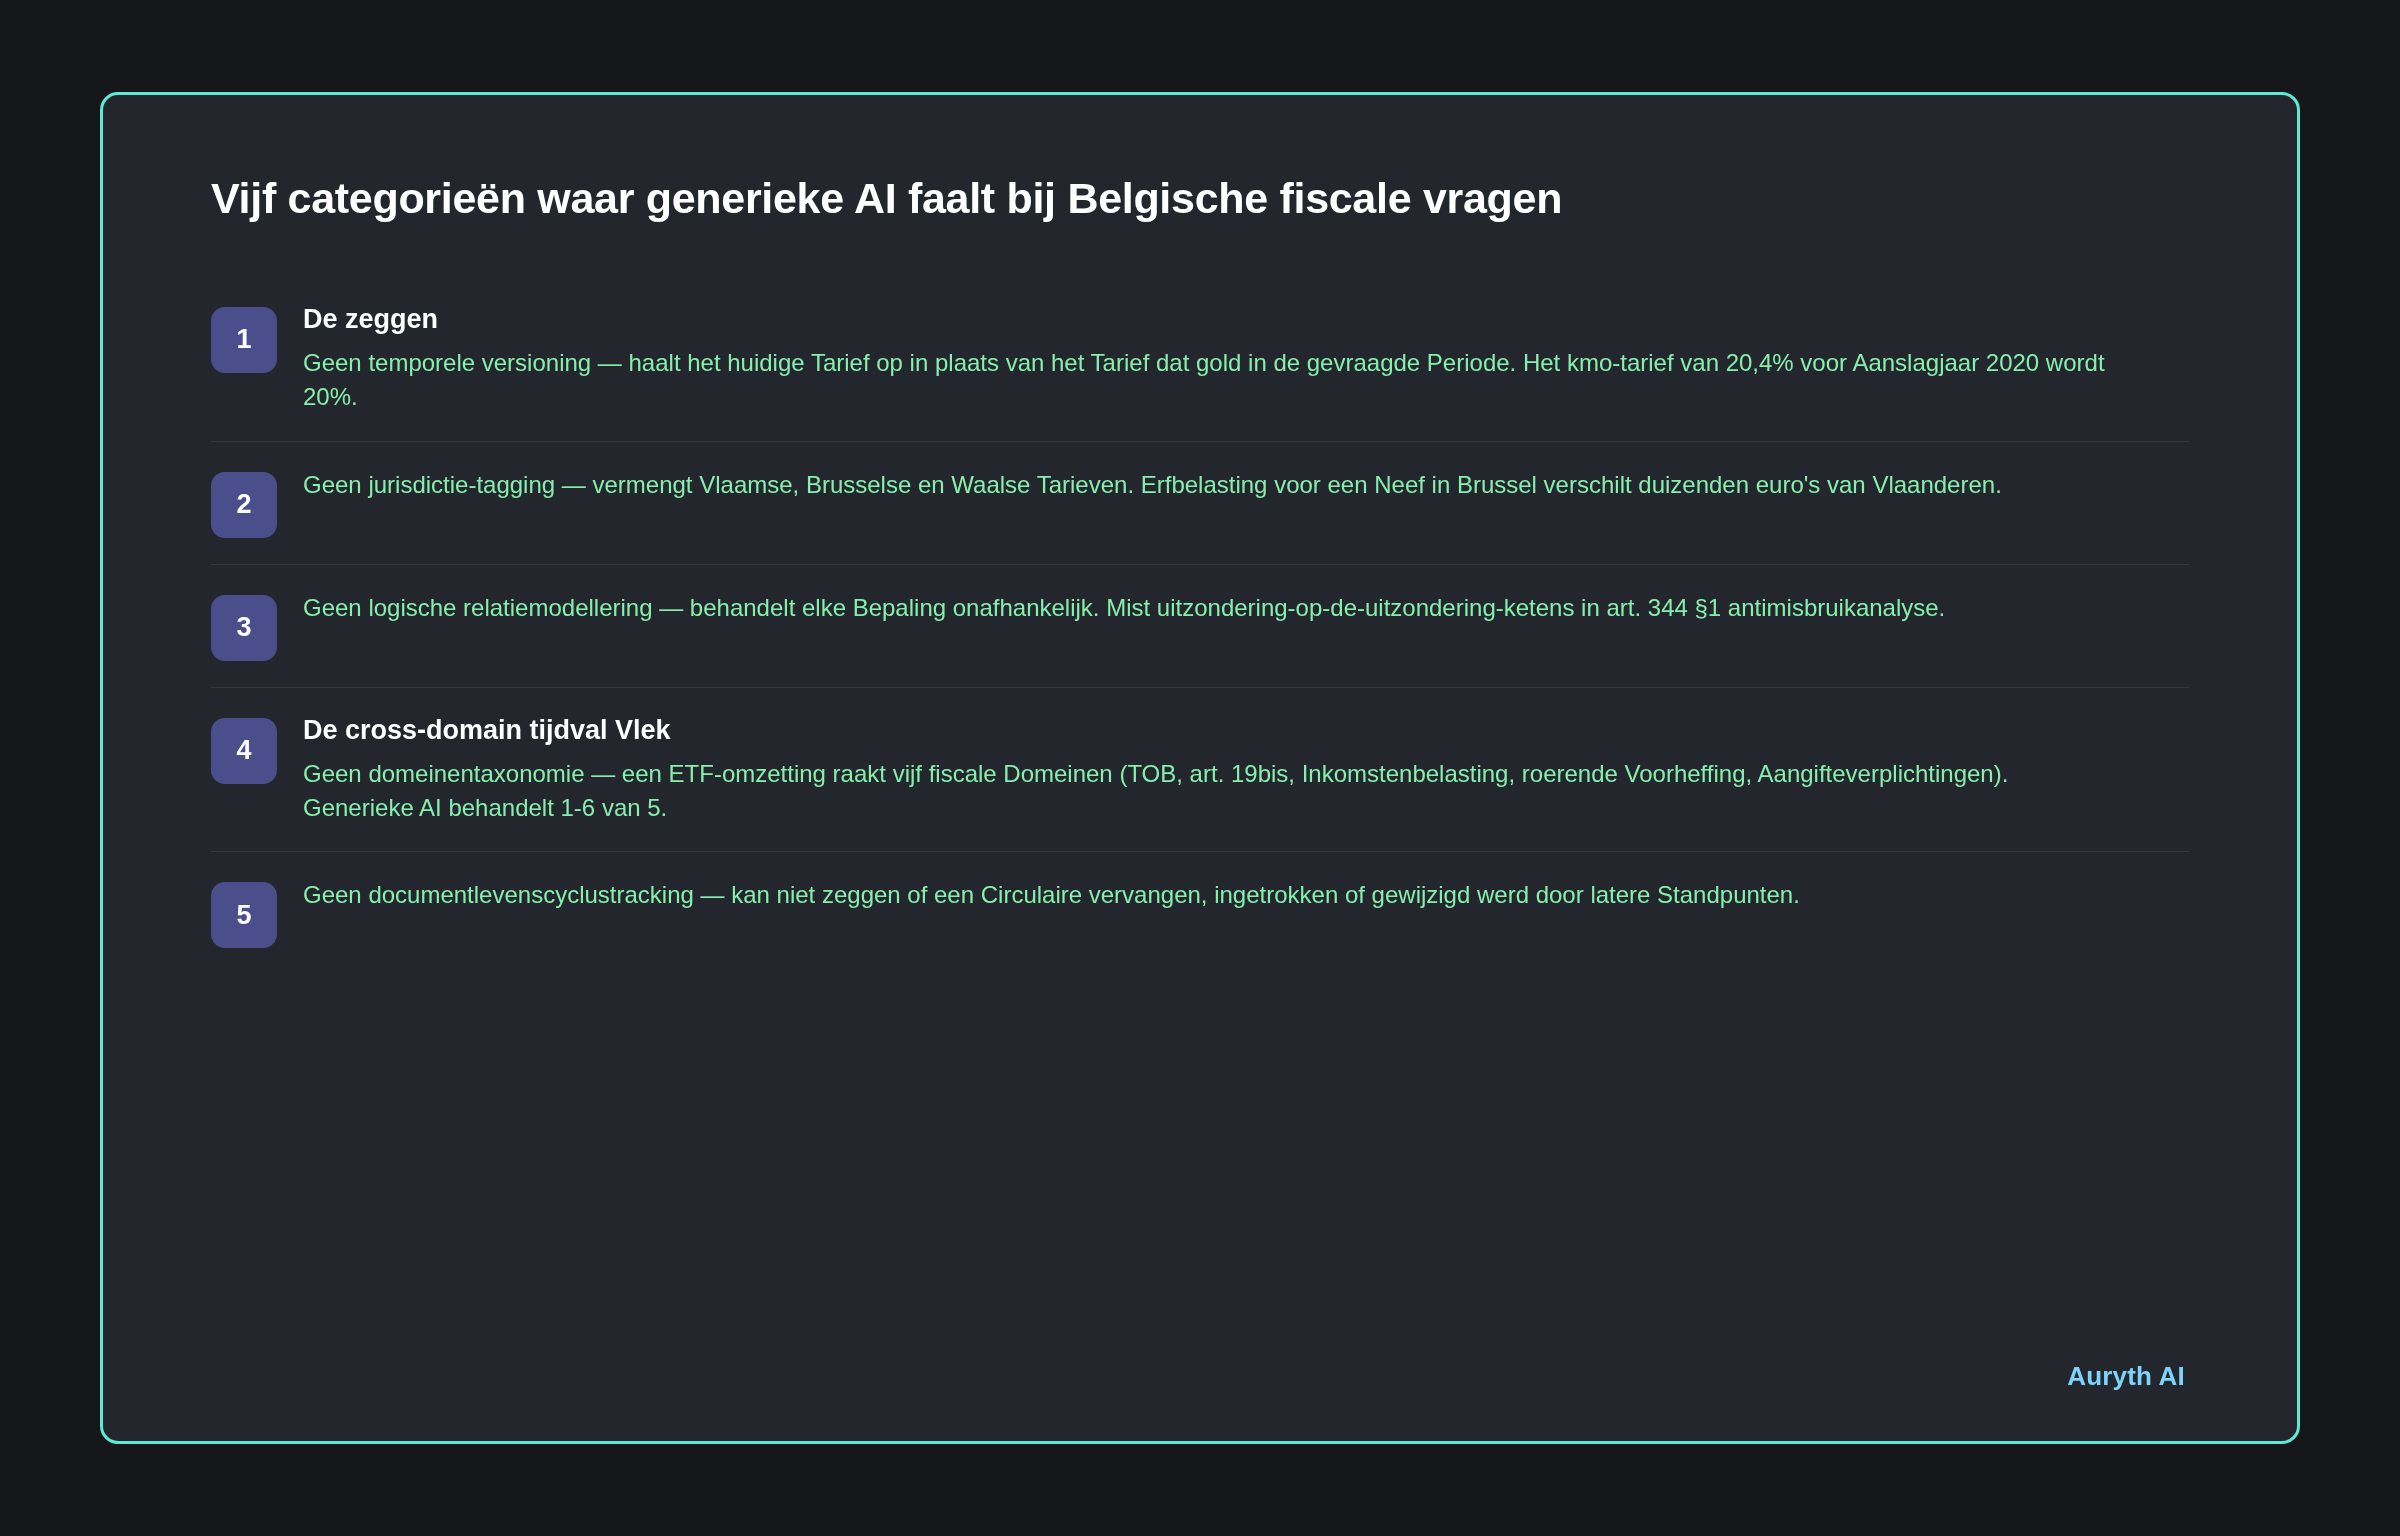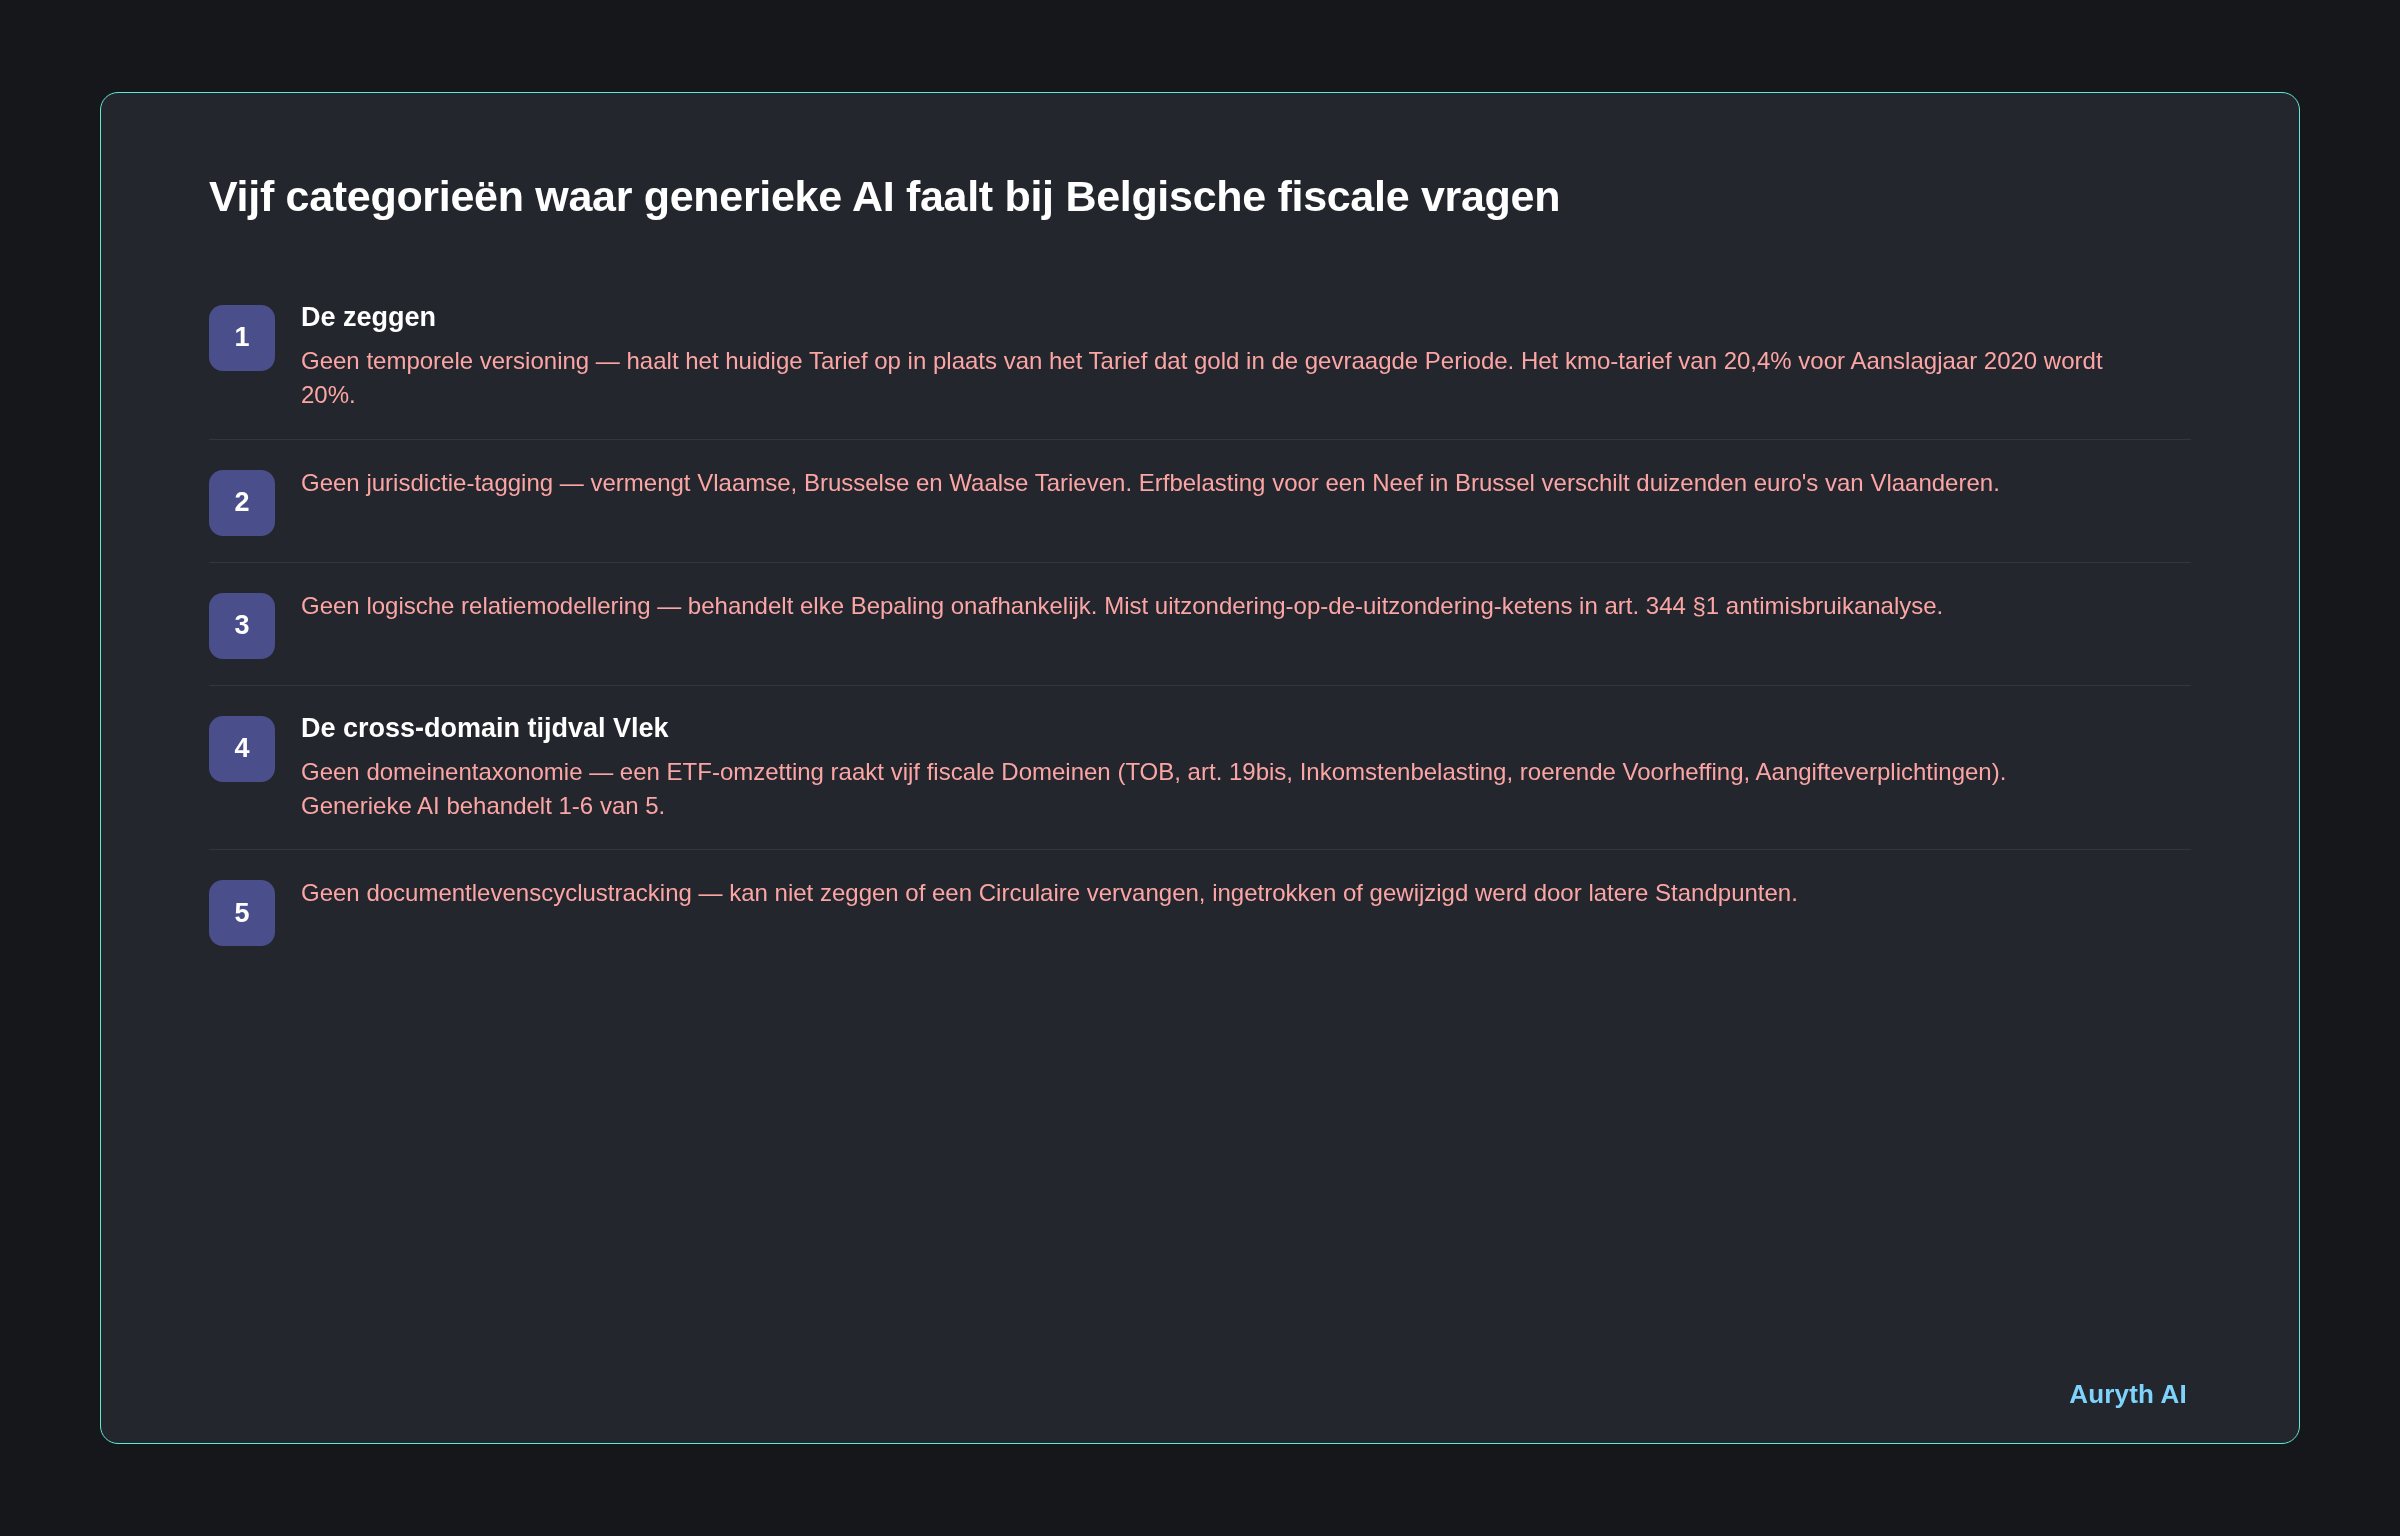--- a/index.html
+++ b/index.html
@@ -19,23 +19,23 @@
     height: 1536px;
     box-sizing: border-box;
     padding: 92px 100px;
     background: #15171b;
   }
   .card {
     width: 100%;
     height: 100%;
     box-sizing: border-box;
     background: #23262c;
-    border: 1px solid #5eead4;
+    border: 3px solid #5eead4;
     border-radius: 18px;
-    padding: 78px 108px 33px 108px;
+    padding: 78px 108px 49px 108px;
     position: relative;
     display: flex;
     flex-direction: column;
   }
   .card-title {
     color: #ffffff;
     font-size: 43px;
     font-weight: bold;
     letter-spacing: -0.3px;
     margin: 0 0 52px 0;
@@ -75,21 +75,21 @@
     min-width: 0;
   }
   .item-title {
     color: #ffffff;
     font-size: 27px;
     font-weight: bold;
     margin: 0 0 10px 0;
     line-height: 1.25;
   }
   .item-desc {
-    color: #fca5a5;
+    color: #86efac;
     font-size: 24px;
     line-height: 1.42;
     margin: 0;
     max-width: 1810px;
   }
   .footer {
     margin-top: auto;
     display: flex;
     justify-content: flex-end;
     padding-top: 24px;

